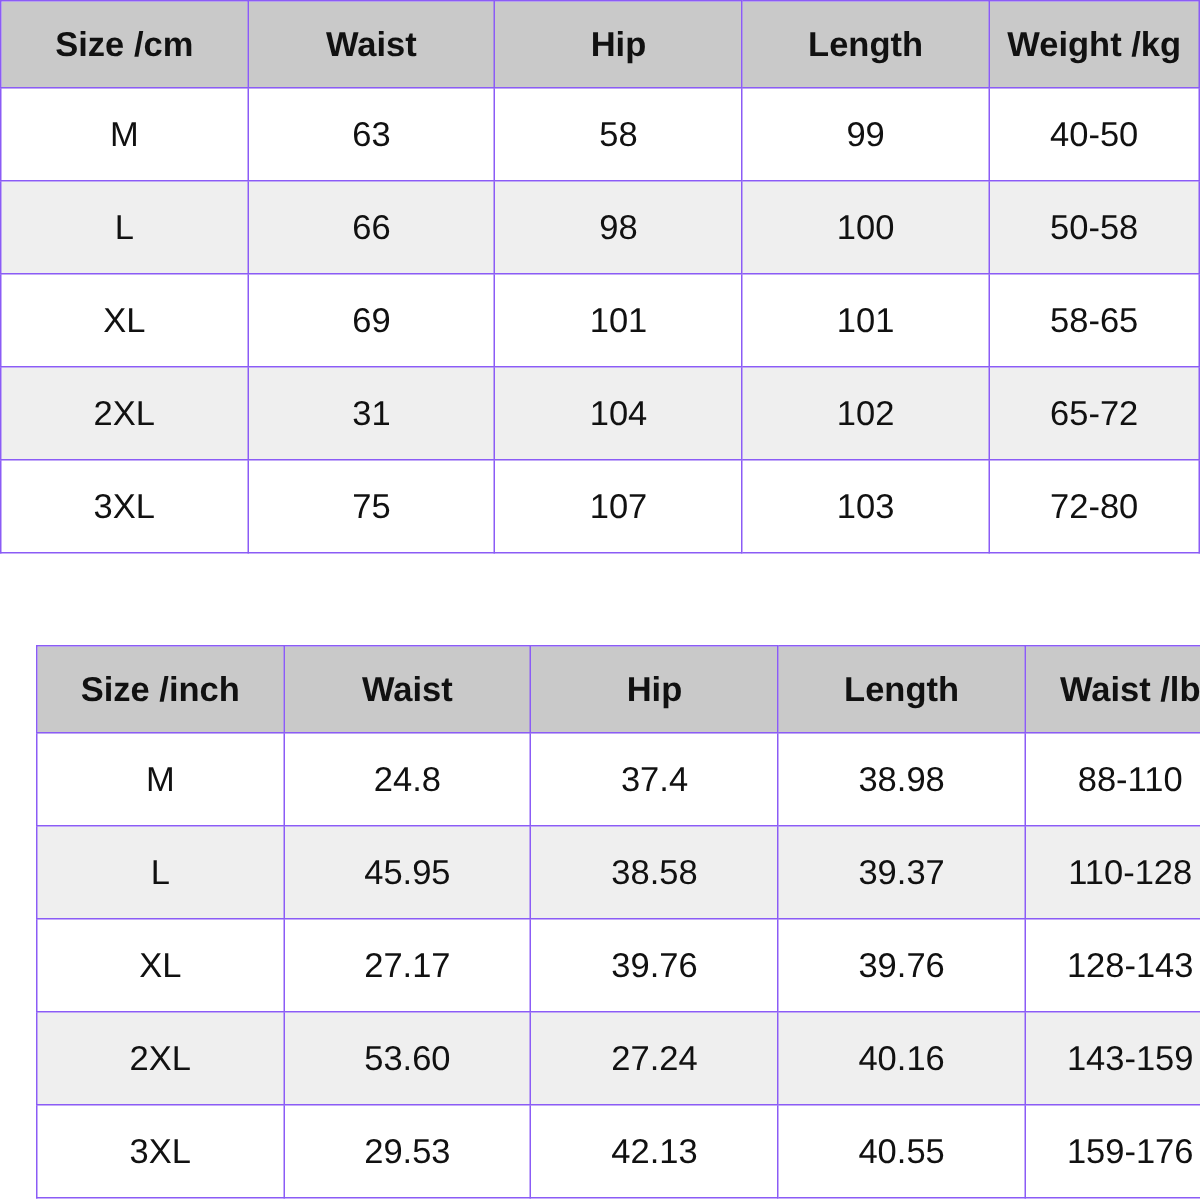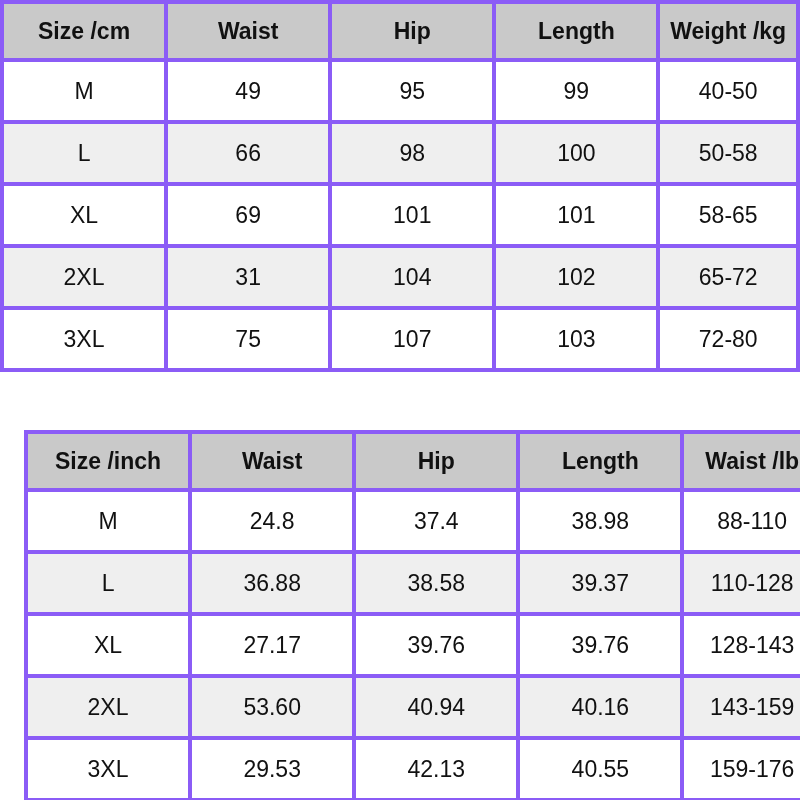--- a/index.html
+++ b/index.html
@@ -18,21 +18,21 @@
     background: #ffffff;
     position: relative;
   }
   .size-table {
     border-collapse: collapse;
     table-layout: fixed;
     width: 800px;
     background: #ffffff;
   }
   .size-table td, .size-table th {
-    border: 4px solid #8b5cf6;
+    border: 1px solid #8b5cf6;
     text-align: center;
     vertical-align: middle;
     color: #111111;
     font-size: 23px;
     font-weight: 400;
     padding: 0;
     height: 62px;
     box-sizing: border-box;
   }
   .size-table thead th {
@@ -68,22 +68,22 @@
           <th class="col-0">Size /cm</th>
           <th class="col-1">Waist</th>
           <th class="col-2">Hip</th>
           <th class="col-3">Length</th>
           <th class="col-4">Weight /kg</th>
         </tr>
       </thead>
       <tbody>
         <tr>
           <td class="col-0">M</td>
-          <td class="col-1">49</td>
-          <td class="col-2">95</td>
+          <td class="col-1">63</td>
+          <td class="col-2">58</td>
           <td class="col-3">99</td>
           <td class="col-4">40-50</td>
         </tr>
         <tr>
           <td class="col-0">L</td>
           <td class="col-1">66</td>
           <td class="col-2">98</td>
           <td class="col-3">100</td>
           <td class="col-4">50-58</td>
         </tr>
@@ -126,36 +126,36 @@
       <tbody>
         <tr>
           <td class="col-0">M</td>
           <td class="col-1">24.8</td>
           <td class="col-2">37.4</td>
           <td class="col-3">38.98</td>
           <td class="col-4">88-110</td>
         </tr>
         <tr>
           <td class="col-0">L</td>
-          <td class="col-1">36.88</td>
+          <td class="col-1">45.95</td>
           <td class="col-2">38.58</td>
           <td class="col-3">39.37</td>
           <td class="col-4">110-128</td>
         </tr>
         <tr>
           <td class="col-0">XL</td>
           <td class="col-1">27.17</td>
           <td class="col-2">39.76</td>
           <td class="col-3">39.76</td>
           <td class="col-4">128-143</td>
         </tr>
         <tr>
           <td class="col-0">2XL</td>
           <td class="col-1">53.60</td>
-          <td class="col-2">40.94</td>
+          <td class="col-2">27.24</td>
           <td class="col-3">40.16</td>
           <td class="col-4">143-159</td>
         </tr>
         <tr>
           <td class="col-0">3XL</td>
           <td class="col-1">29.53</td>
           <td class="col-2">42.13</td>
           <td class="col-3">40.55</td>
           <td class="col-4">159-176</td>
         </tr>

